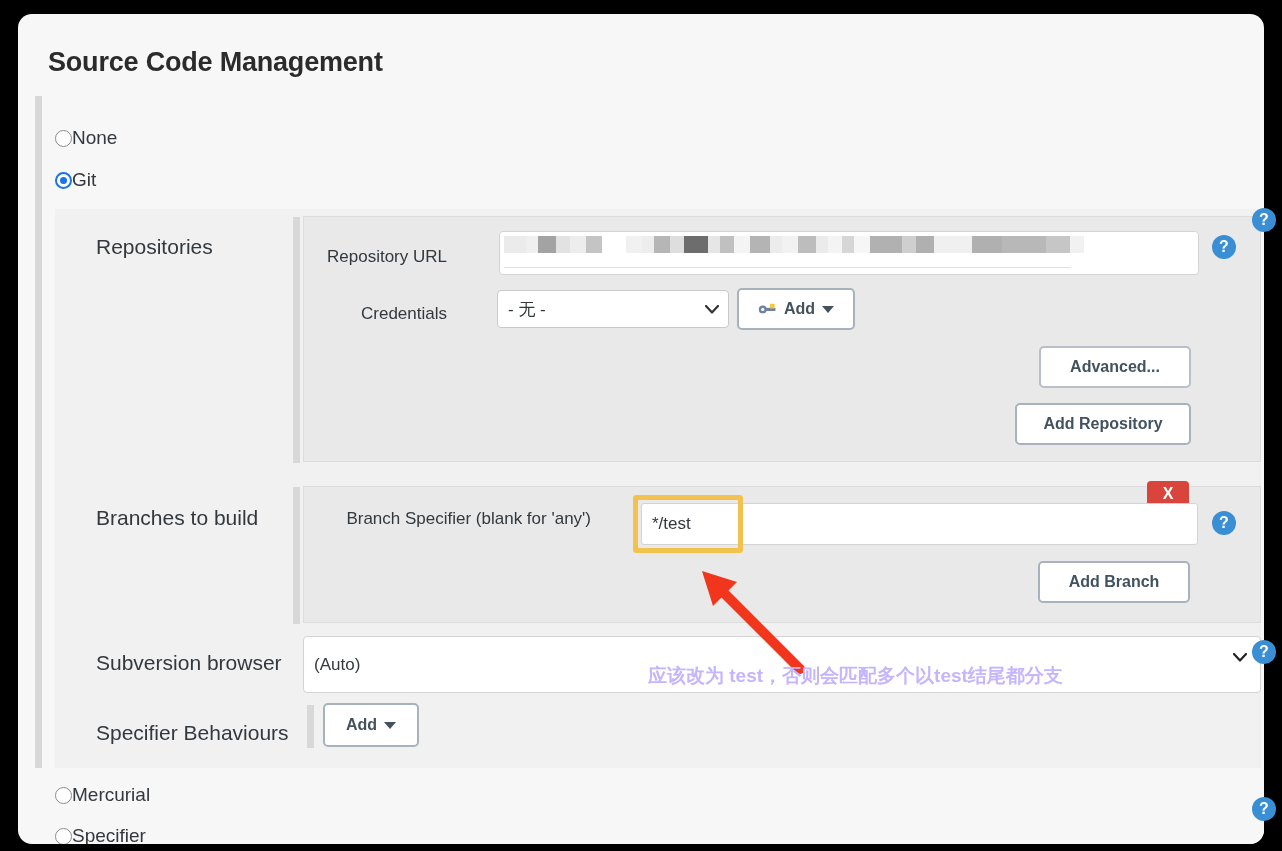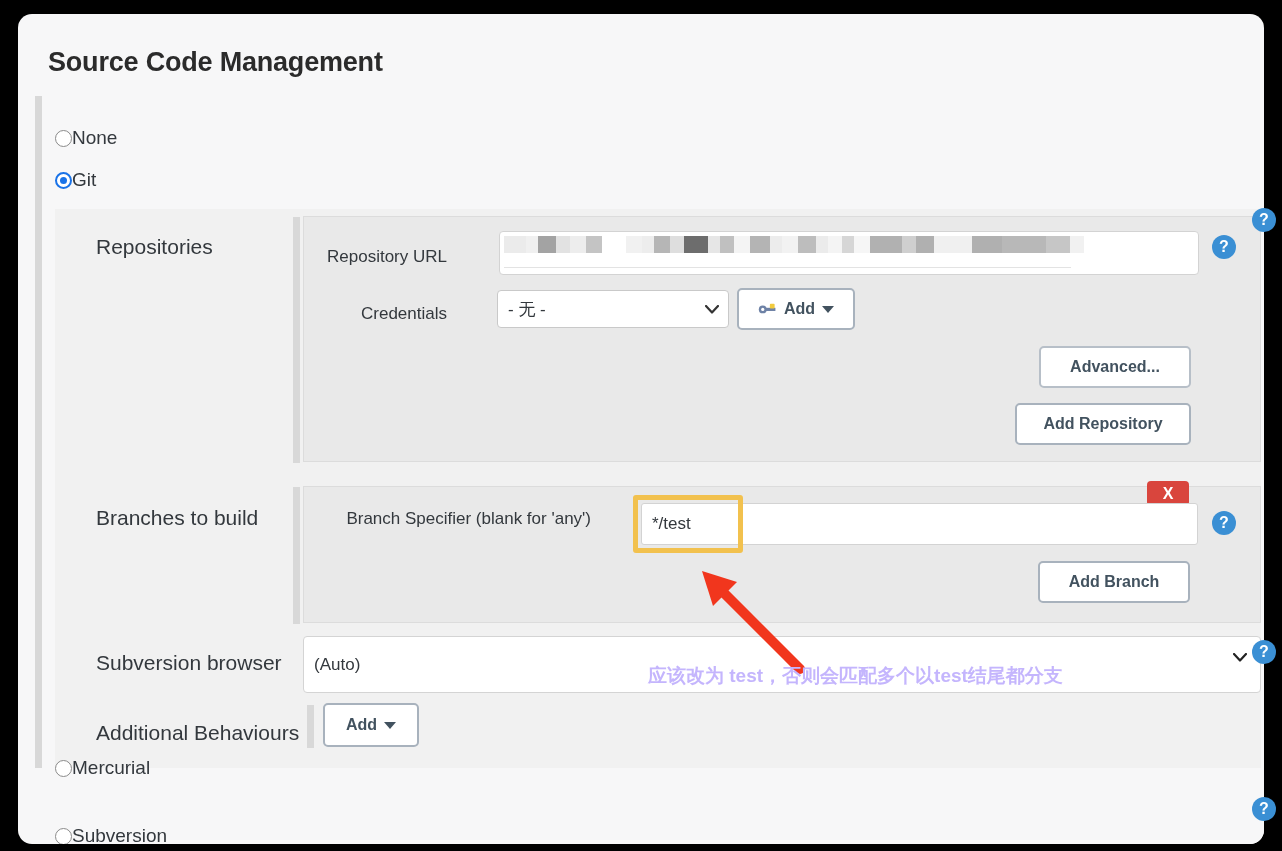--- a/index.html
+++ b/index.html
@@ -387,41 +387,41 @@
 
         <div class="form-label" style="left:41px; top:442px;">Subversion browser</div>
 
         <select class="sel" style="left:248px; top:427px; width:958px; height:57px; border-color:#d4d4d4;">
           <option>(Auto)</option>
         </select>
         <svg class="sel-chev" style="left:1178px; top:444px;" viewBox="0 0 14 9">
           <path d="M1 1 L7 7.5 L13 1" fill="none" stroke="#222" stroke-width="2.2" stroke-linecap="round" stroke-linejoin="round"></path>
         </svg>
 
-        <div class="form-label" style="left:41px; top:512px;">Additional Behaviours</div>
+        <div class="form-label" style="left:41px; top:512px;">Specifier Behaviours</div>
 
         <div class="nested-bar" style="left:252px; top:496px; height:43px;"></div>
 
         <div class="btn" style="left:268px; top:494px; width:96px; height:44px;">
           <span>Add</span>
           <span class="caret"></span>
         </div>
 
       </div>
 
       <div class="bottom-strip"></div>
 
-      <div class="radio-row" style="top:661px;">
+      <div class="radio-row" style="top:688px;">
         <span class="radio"></span>
         <span class="radio-label">Mercurial</span>
       </div>
 
       <div class="radio-row" style="top:729px;">
         <span class="radio"></span>
-        <span class="radio-label">Subversion</span>
+        <span class="radio-label">Specifier</span>
       </div>
 
     </div>
   </div>
 
   <div class="help" style="left:1252px; top:208px;">?</div>
   <div class="help" style="left:1252px; top:640px;">?</div>
   <div class="help" style="left:1252px; top:797px;">?</div>
 
   <svg class="anno-arrow" style="left:690px; top:565px; width:120px; height:110px;" viewBox="0 0 120 110">

